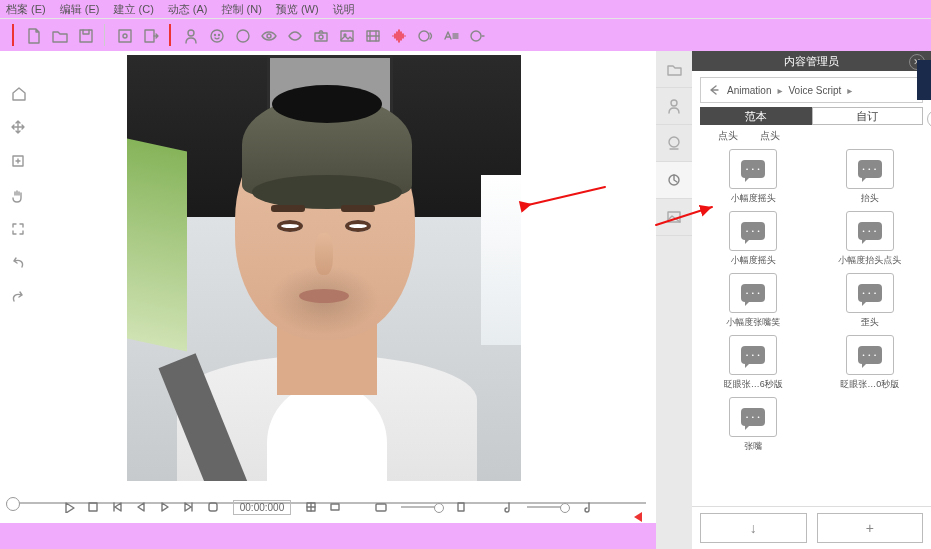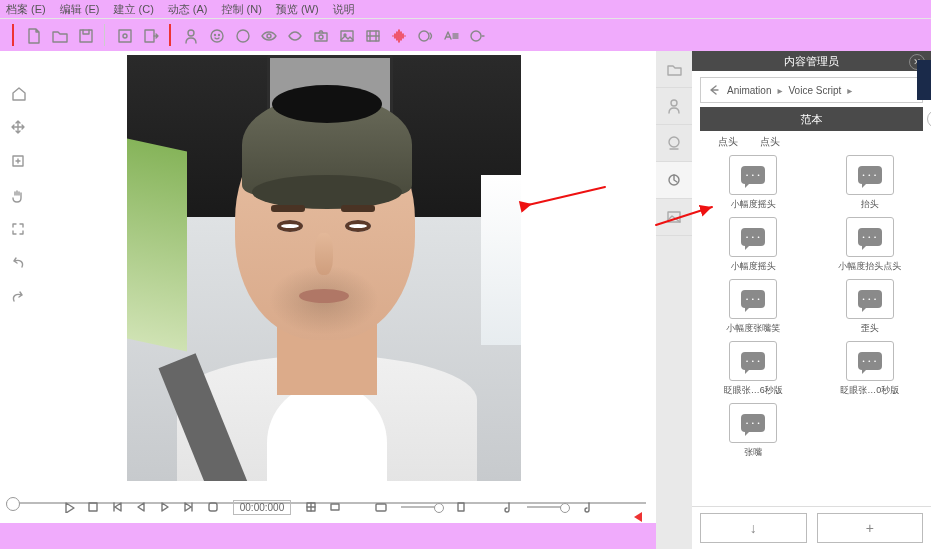--- a/index.html
+++ b/index.html
@@ -65,21 +65,21 @@
 .side-tab.active{background:#f5f5f5;color:#888}
 .side-tab svg{width:18px;height:18px}
 
 .panel-body{position:absolute;left:36px;right:0;top:0;bottom:0;display:flex;flex-direction:column}
 .panel-title{height:20px;background:#4a4a4a;color:#fff;font-size:11px;display:flex;align-items:center;justify-content:center;position:relative}
 .panel-title .x{position:absolute;right:6px;top:3px;width:14px;height:14px;border:1px solid #888;border-radius:50%;display:flex;align-items:center;justify-content:center;font-size:9px;color:#ccc}
 .crumb{height:24px;border:1px solid #ccc;margin:6px 8px 4px 8px;display:flex;align-items:center;padding:0 6px;gap:6px;font-size:10px;color:#555}
 .crumb .back{width:14px;height:14px;color:#888}
 .crumb .sep{color:#888}
 
-.tabs2{height:24px;margin:0 8px;display:flex;position:relative}
+.tabs2{height:18px;margin:0 8px;display:flex;position:relative}
 .tab2{flex:1;border:1px solid #bbb;display:flex;align-items:center;justify-content:center;font-size:11px}
 .tab2.active{background:#4a4a4a;color:#fff;border-color:#4a4a4a}
 .tabs2 .more{position:absolute;right:-22px;top:3px;width:16px;height:16px;border:1px solid #bbb;border-radius:50%;color:#888;font-size:10px;display:flex;align-items:center;justify-content:center}
 
 .cat-row{display:flex;margin:4px 8px 2px 8px;gap:22px;padding-left:18px;font-size:10px;color:#555}
 
 .grid{flex:1;overflow:auto;padding:4px 8px 8px 8px;display:grid;grid-template-columns:repeat(2,1fr);gap:6px 10px;align-content:start}
 .tile{display:flex;flex-direction:column;align-items:center}
 .thumb2{width:46px;height:38px;border:1px solid #bbb;border-radius:3px;display:flex;align-items:center;justify-content:center;margin-bottom:3px}
 .bubble{width:24px;height:18px;background:#8a8a8a;border-radius:4px;position:relative}
@@ -415,20 +415,21 @@
             <path d="M9 3 4 7l5 4M4 7h7"></path>
           </svg>
       <span>Animation</span>
       <span class="sep">▸</span>
       <span>Voice Script</span>
       <span class="sep">▸</span>
     </div>
 
     <div class="tabs2">
       <div class="tab2 active">范本</div>
+      <div class="tab2">自订</div>
       <div class="more">⋯</div>
     </div>
 
     <div class="cat-row">
       <span>点头</span>
       <span>点头</span>
     </div>
 
     <div class="grid">
       <div class="tile">

